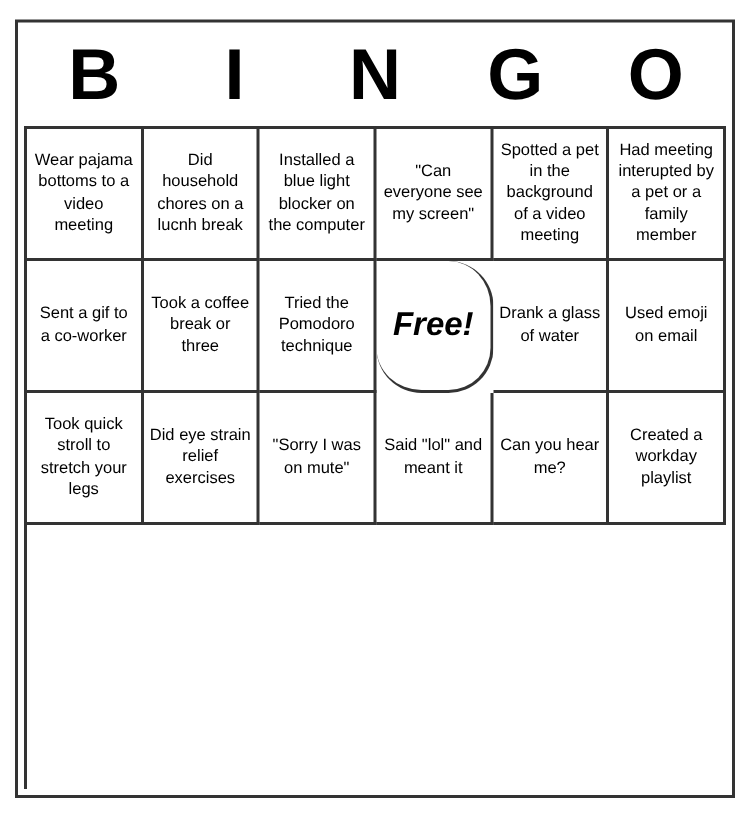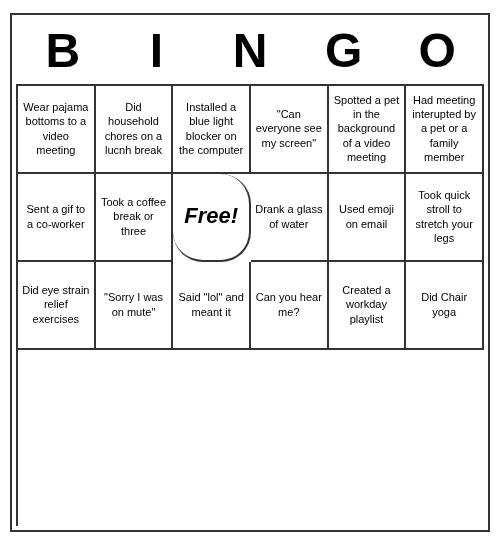--- a/index.html
+++ b/index.html
@@ -71,24 +71,24 @@
   </div>
   <div class="bingo-grid">
   <div class="bingo-cell">Wear pajama bottoms to a video meeting</div>
       <div class="bingo-cell">Did household chores on a lucnh break</div>
       <div class="bingo-cell">Installed a blue light blocker on the computer</div>
       <div class="bingo-cell">"Can everyone see my screen"</div>
       <div class="bingo-cell">Spotted a pet in the background of a video meeting</div>
       <div class="bingo-cell">Had meeting interupted by a pet or a family member</div>
       <div class="bingo-cell">Sent a gif to a co-worker</div>
       <div class="bingo-cell">Took a coffee break or three</div>
+      <div class="bingo-cell">Tried the Pomodoro technique</div>
       <div class="bingo-cell free">Free!</div>
       <div class="bingo-cell">Drank a glass of water</div>
       <div class="bingo-cell">Used emoji on email</div>
       <div class="bingo-cell">Took quick stroll to stretch your legs</div>
       <div class="bingo-cell">Did eye strain relief exercises</div>
       <div class="bingo-cell">"Sorry I was on mute"</div>
       <div class="bingo-cell">Said "lol" and meant it</div>
       <div class="bingo-cell">Can you hear me?</div>
       <div class="bingo-cell">Created a workday playlist</div>
-      <div class="bingo-cell">Did Chair yoga</div>
     </div>
 </div>
 
 </body></html>

